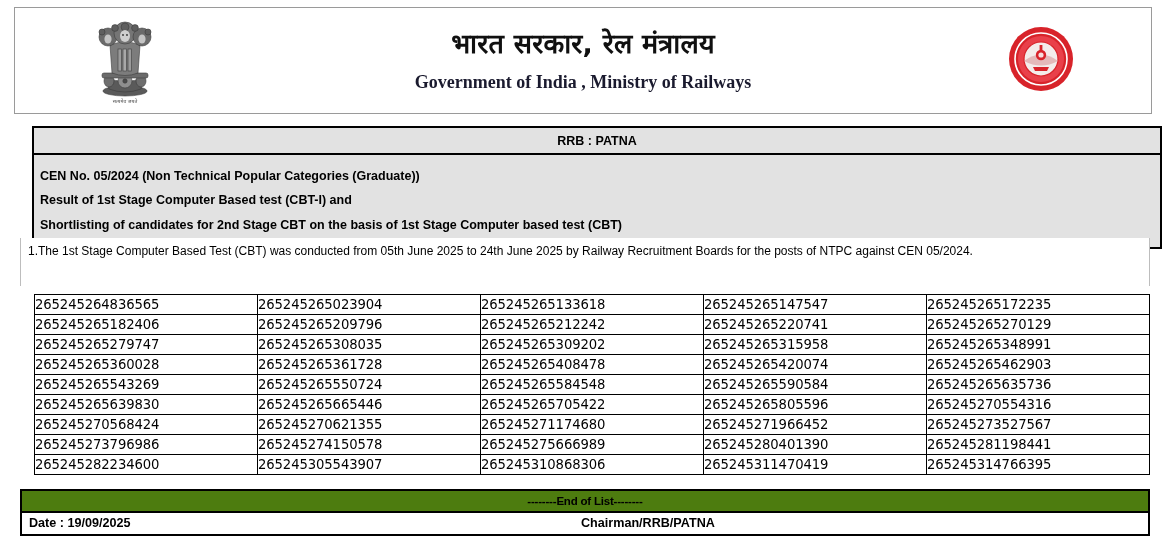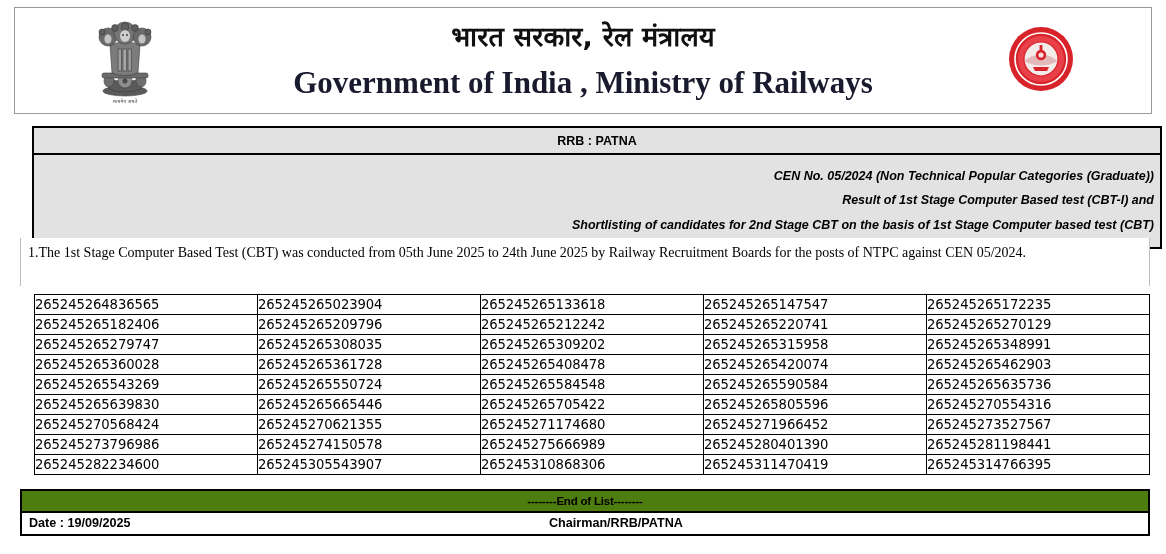--- a/index.html
+++ b/index.html
@@ -50,21 +50,21 @@
   .title-hi {
     font-family: "DejaVu Sans", sans-serif;
     font-size: 27px;
     font-weight: 700;
     letter-spacing: 0.2px;
     color: #101010;
     white-space: nowrap;
   }
   .title-en {
     font-family: "Liberation Serif", serif;
-    font-size: 31px;
+    font-size: 18px;
     font-weight: 700;
     color: #1a1a2e;
     margin-top: 15px;
     white-space: nowrap;
   }
   .logo-cell {
     width: 220px;
     display: flex;
     justify-content: center;
     align-items: center;
@@ -84,25 +84,24 @@
   }
   .rrb-bar {
     text-align: center;
     font-size: 12.5px;
     font-weight: 700;
     padding: 6px 4px 5px 4px;
     border-bottom: 2px solid #000000;
     background: #e2e2e2;
   }
   .cen-bar {
-    text-align: right;
+    text-align: left;
     padding: 9px 6px 10px 6px;
     background: #e2e2e2;
     border-bottom: 2px solid #000000;
-    font-style: italic;
   }
   .cen-line {
     font-size: 12.5px;
     font-weight: 700;
     line-height: 1.95;
     white-space: nowrap;
   }
 
   
   .para-box {
@@ -111,24 +110,23 @@
     top: 238px;
     width: 1130px;
     min-height: 48px;
     border-left: 1px solid #bdbdbd;
     border-right: 1px solid #bdbdbd;
     box-sizing: border-box;
     background: #ffffff;
     padding: 4px 6px 4px 7px;
   }
   .para-text {
-    font-size: 14px;
+    font-size: 12px;
     line-height: 1.55;
     color: #000000;
-    font-family: Liberation Serif, serif;
   }
 
   
   .roll-table-wrap {
     position: absolute;
     left: 34px;
     top: 294px;
     width: 1116px;
   }
   table.rolls {
@@ -182,20 +180,21 @@
   }
   .foot-date {
     font-size: 12.6px;
     font-weight: 700;
     padding-left: 7px;
     width: 520px;
   }
   .foot-chair {
     font-size: 12.6px;
     font-weight: 700;
+    margin-left: 32px;
   }
 
   
   .emblem-svg { display:block; }
   .emblem-caption {
     font-size: 5px;
     font-family: "DejaVu Sans", sans-serif;
     fill: #4a4a4a;
   }
 </style>

